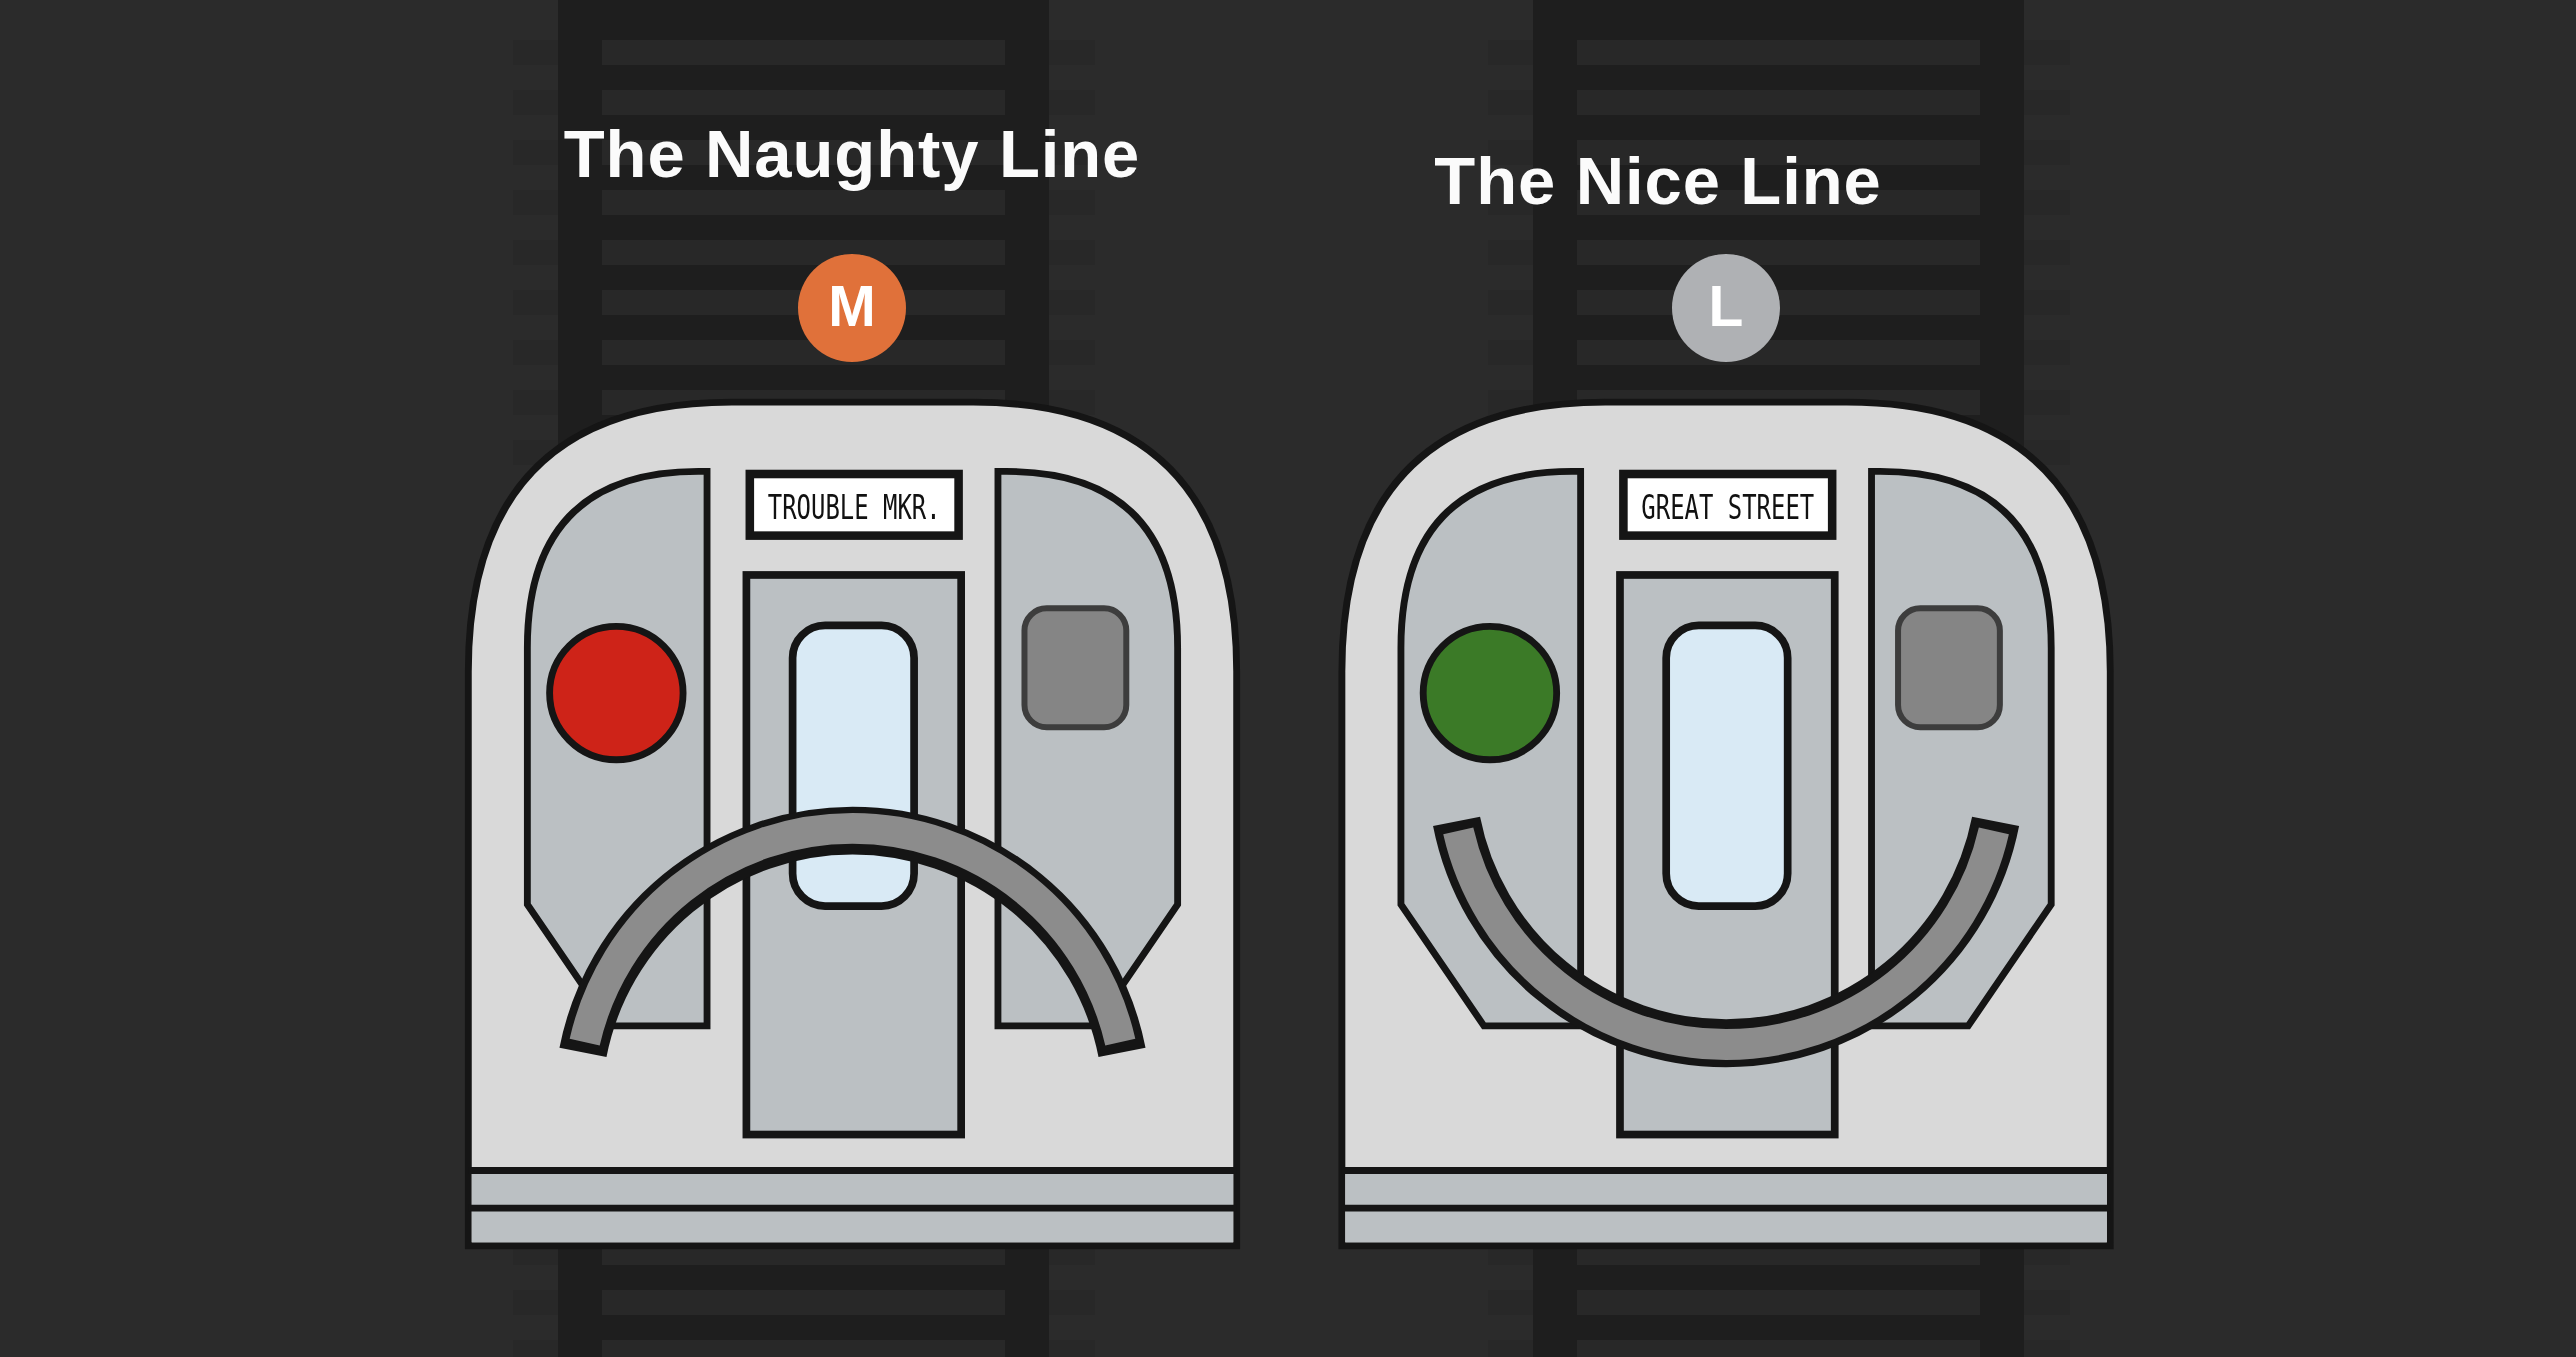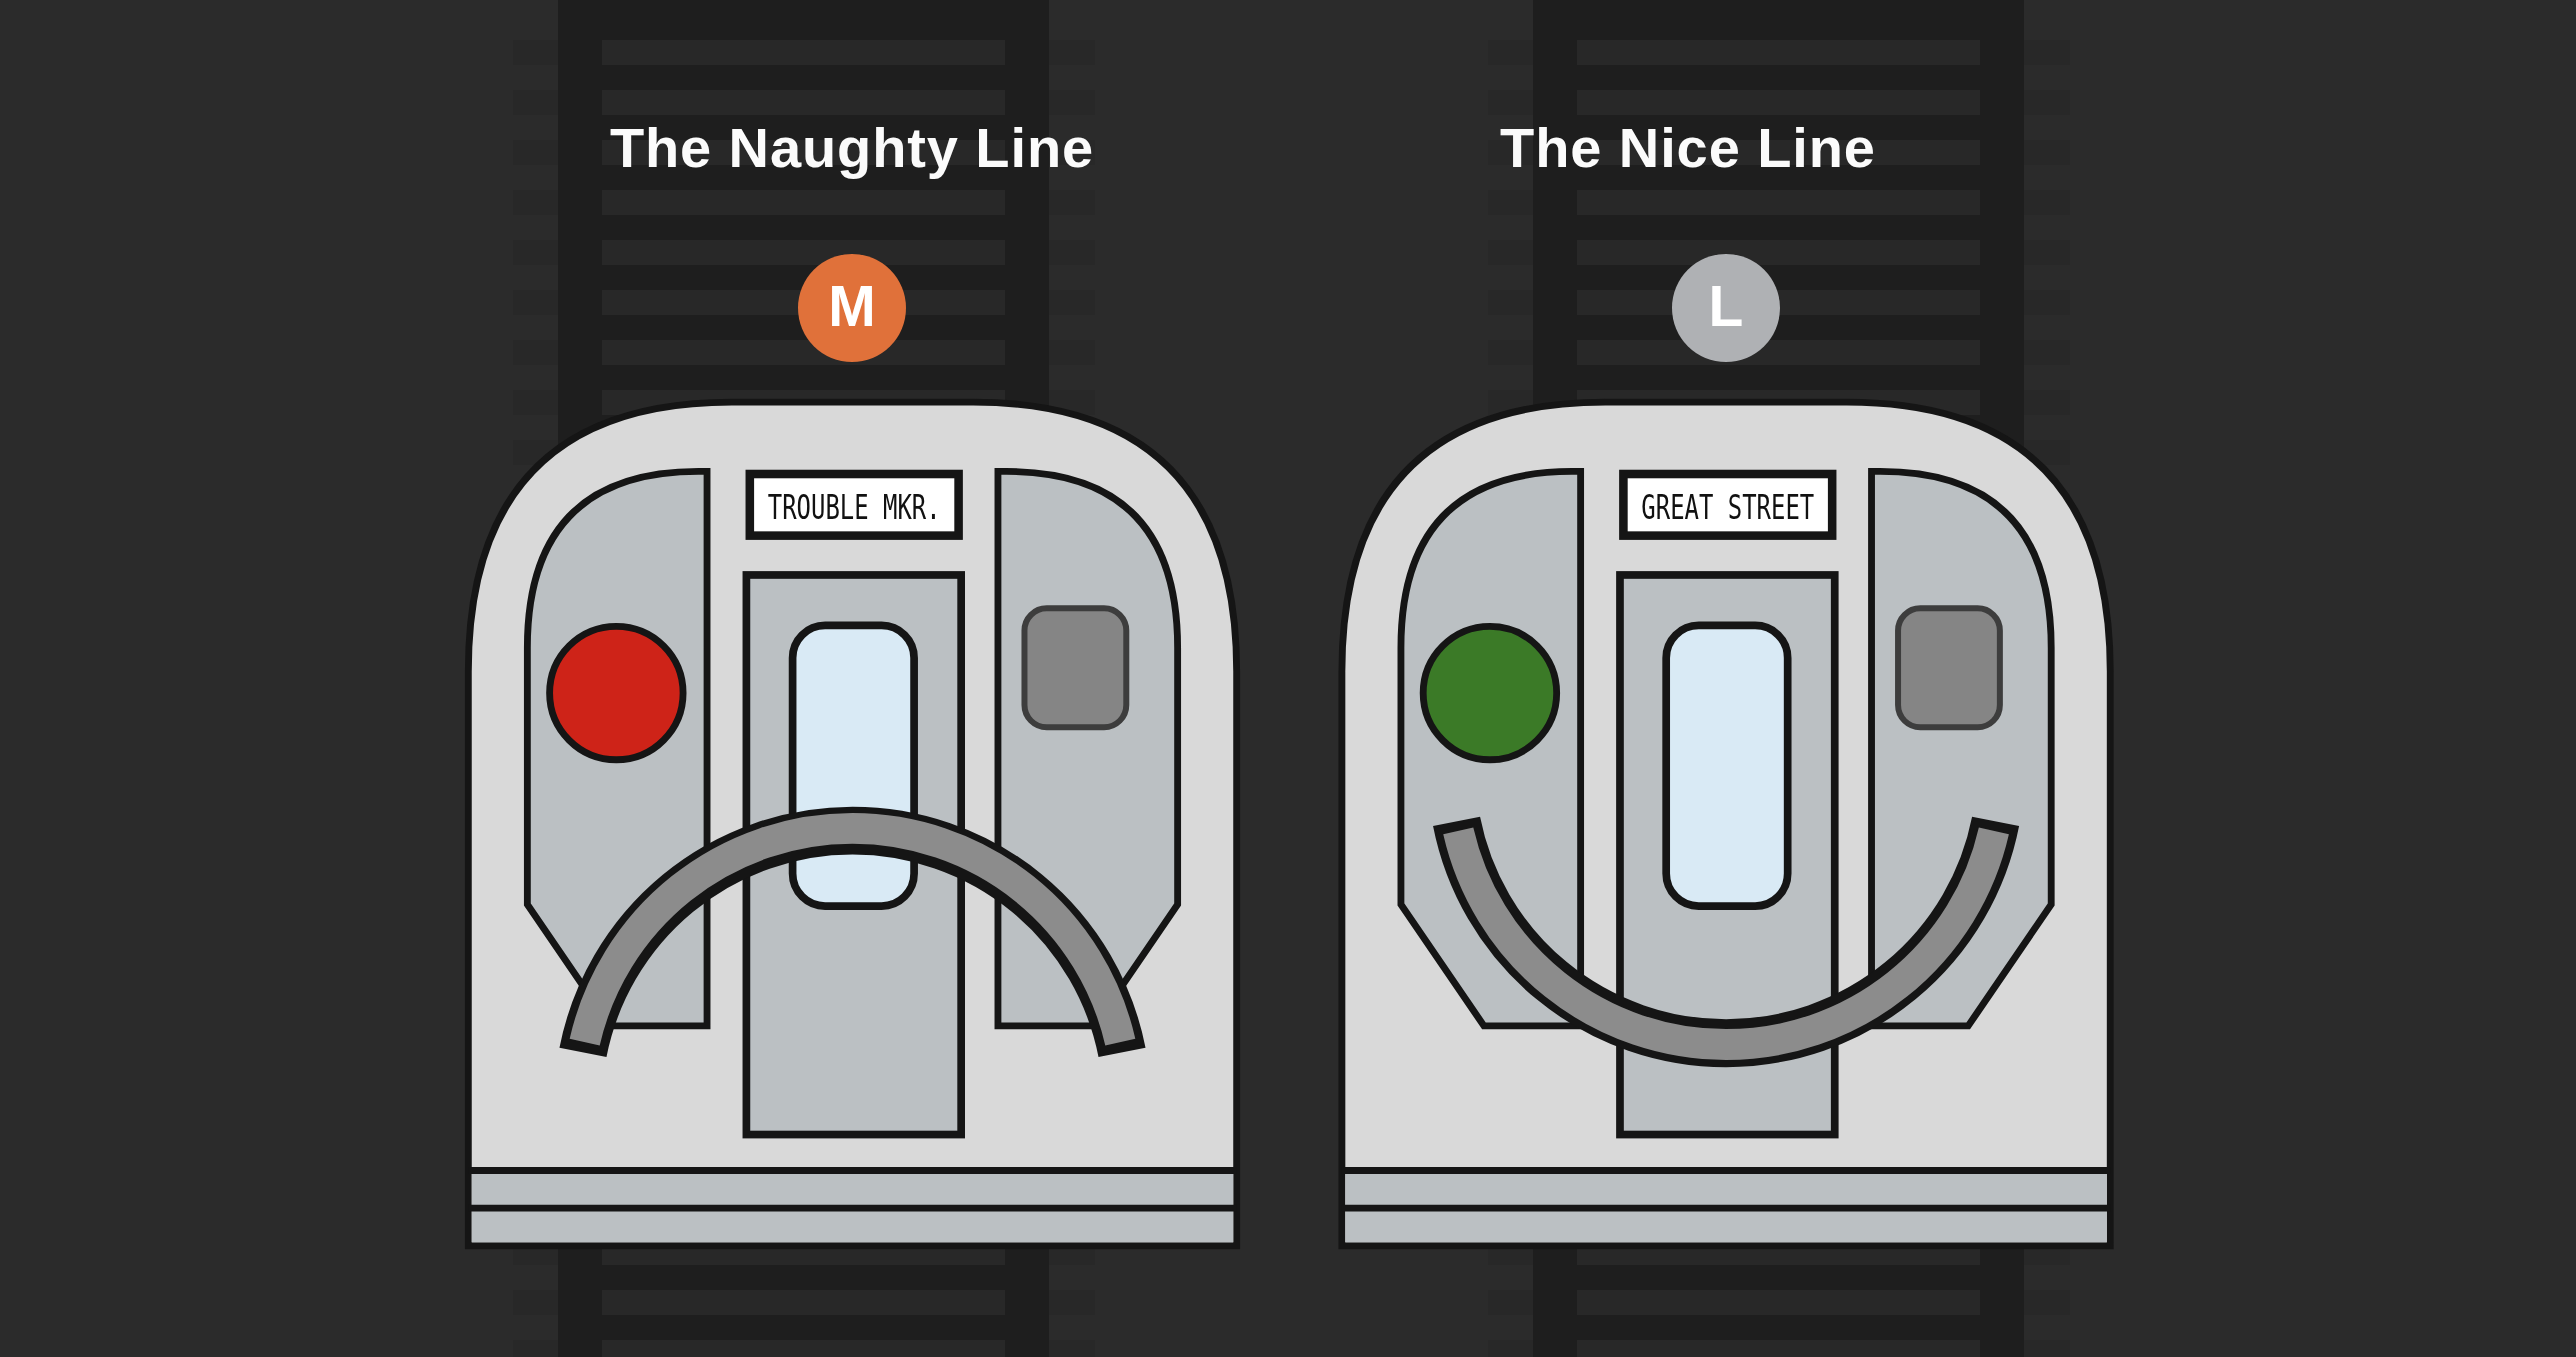--- a/index.html
+++ b/index.html
@@ -21,25 +21,25 @@
   .track .rail{position:absolute;top:0;bottom:0;width:44px;background:#1E1E1E;}
   .track .rail.r1{left:45px;}
   .track .rail.r2{left:492px;}
   #track-naughty{left:513px;}
   #track-nice{left:1488px;}
 
   
   .col-title{
     position:absolute;top:120px;width:770px;
     text-align:center;color:#FBFBFB;
-    font-weight:700;font-size:56px;line-height:1;letter-spacing:0.9px;
+    font-weight:700;font-size:67px;line-height:1;letter-spacing:0.9px;
     z-index:3;
   }
   #title-naughty{left:467px;}
-  #title-nice{left:1303px;}
+  #title-nice{left:1273px;margin-top:27px;}
 
   
   .badge{
     position:absolute;top:254px;width:108px;height:108px;border-radius:50%;
     display:flex;align-items:center;justify-content:center;z-index:3;
   }
   .badge span{
     color:#FFFFFF;font-weight:700;font-size:57px;line-height:1;
     transform:translateY(-1.7px);
   }

